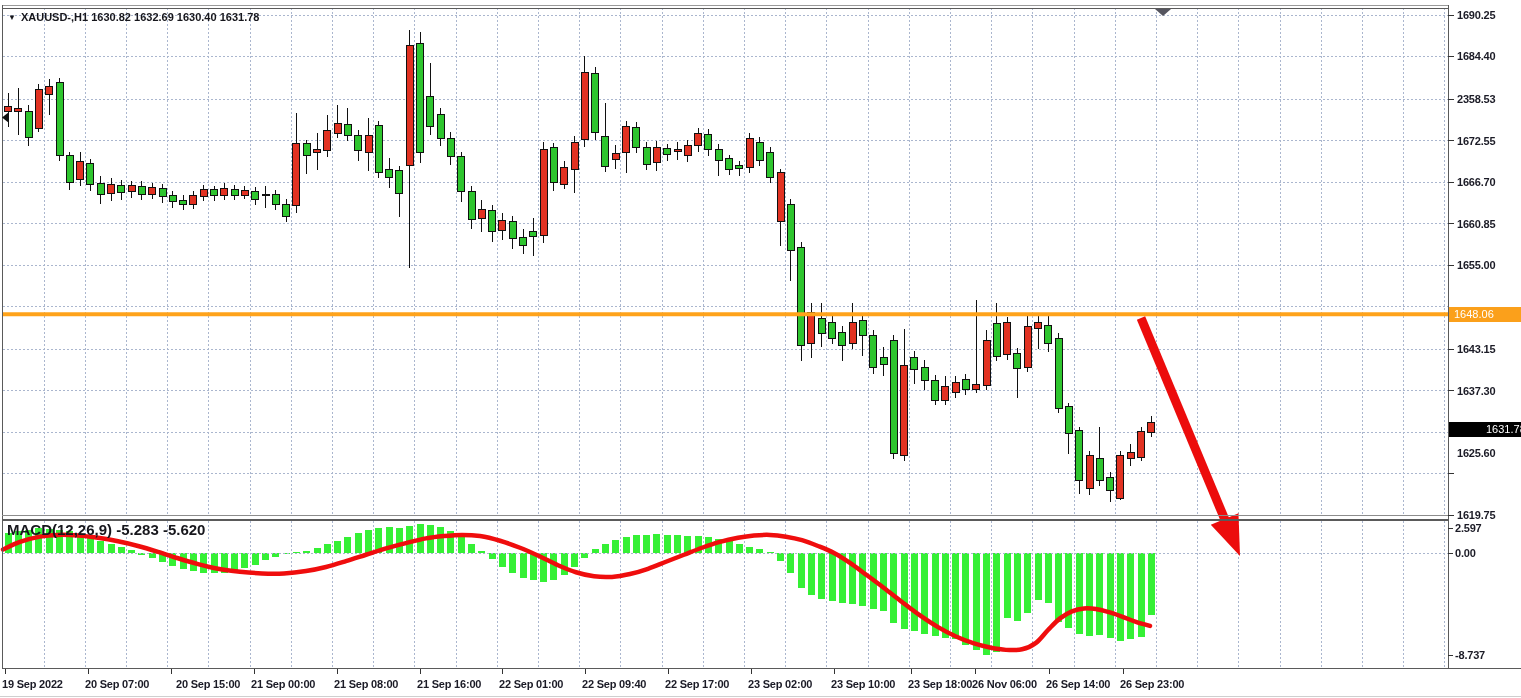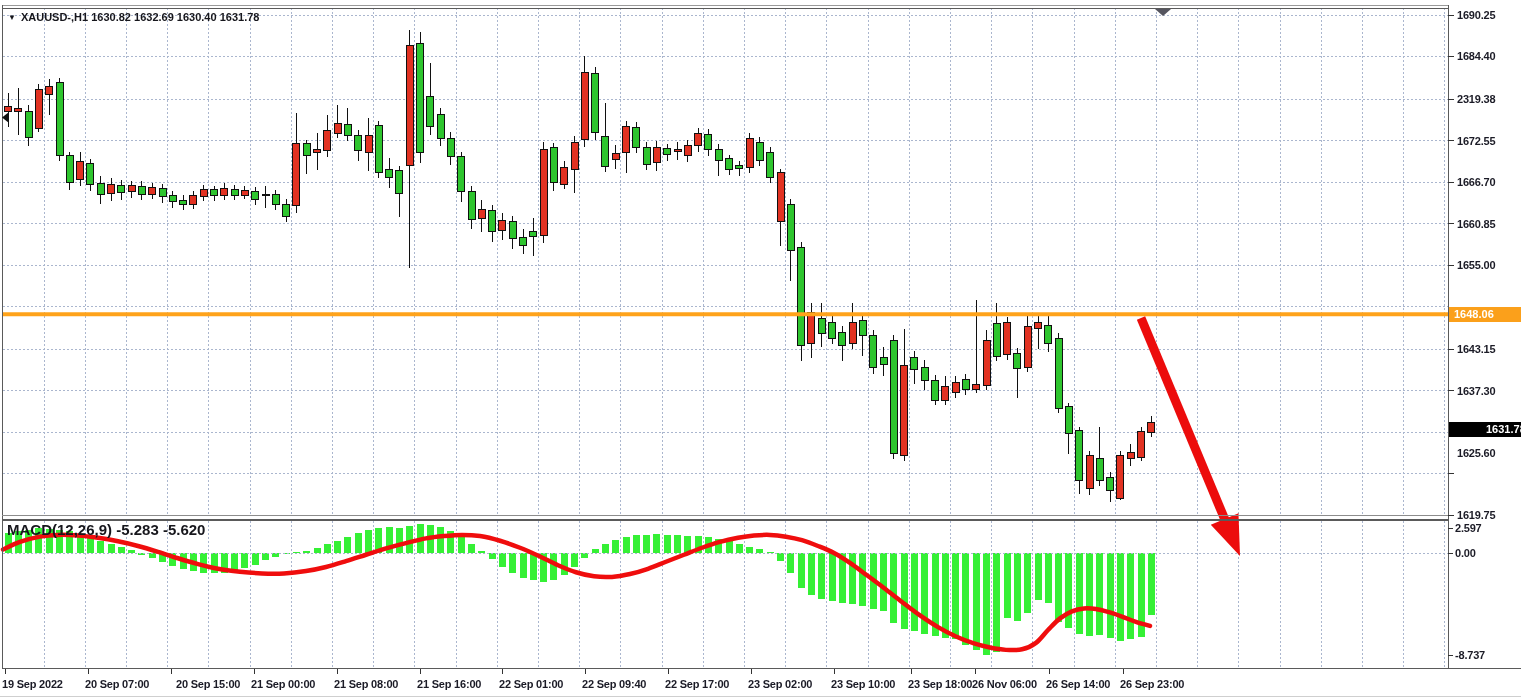--- a/index.html
+++ b/index.html
@@ -7,21 +7,21 @@
        font-family:"Liberation Sans",sans-serif;}
   #chart-svg{position:absolute;left:0;top:0;}
   .lbl{position:absolute;font-size:11px;font-weight:700;color:#1b1b26;
        letter-spacing:-0.2px;white-space:nowrap;line-height:14px;}
   #chart-title{position:absolute;left:8px;top:11px;font-size:11px;font-weight:700;
        color:#16161c;white-space:nowrap;}
   #chart-title .dd{font-size:8px;margin-right:5px;position:relative;top:-1px;}
   #macd-label{position:absolute;left:7px;top:521px;font-size:15px;font-weight:700;
        color:#16161c;white-space:nowrap;}
   .tag{position:absolute;left:1449px;width:67px;height:15px;line-height:15px;
-       font-size:11px;font-weight:700;color:#ffffff;padding-left:5px;}
+       font-size:11px;font-weight:400;color:#ffffff;padding-left:5px;}
   .tag.orange{background:#fba01b;}
   .tag.black{background:#000000;padding-left:37px;}
 </style>
 </head>
 <body>
 
 <svg id="chart-svg" width="1521" height="698">
     <g shape-rendering="crispEdges">
       <line x1="44" y1="8" x2="44" y2="515" stroke="#aab6ce" stroke-dasharray="2 2"></line>
       <line x1="44" y1="521" x2="44" y2="668" stroke="#aab6ce" stroke-dasharray="2 2"></line>
@@ -501,21 +501,21 @@
     <polygon points="9,112 2,117.5 9,123" fill="#101010"></polygon>
   </svg>
 
 <div id="chart-title"><span class="dd">▼</span><span>XAUUSD-,H1 1630.82 1632.69 1630.40 1631.78</span></div>
 
 <div id="macd-label">MACD(12,26,9) -5.283 -5.620</div>
 
 <div id="price-axis">
     <div class="lbl" style="left: 1457px; top: 8px;">1690.25</div>
     <div class="lbl" style="left: 1457px; top: 49.4894px;">1684.40</div>
-    <div class="lbl" style="left: 1457px; top: 92.0426px;">2319.38</div>
+    <div class="lbl" style="left: 1457px; top: 92.0426px;">2358.53</div>
     <div class="lbl" style="left: 1457px; top: 133.532px;">1672.55</div>
     <div class="lbl" style="left: 1457px; top: 175.021px;">1666.70</div>
     <div class="lbl" style="left: 1457px; top: 216.511px;">1660.85</div>
     <div class="lbl" style="left: 1457px; top: 258px;">1655.00</div>
     <div class="lbl" style="left: 1457px; top: 342.043px;">1643.15</div>
     <div class="lbl" style="left: 1457px; top: 383.532px;">1637.30</div>
     <div class="lbl" style="left: 1457px; top: 446px;">1625.60</div>
     <div class="lbl" style="left: 1457px; top: 508px;">1619.75</div>
   </div>
 <div id="time-axis">

